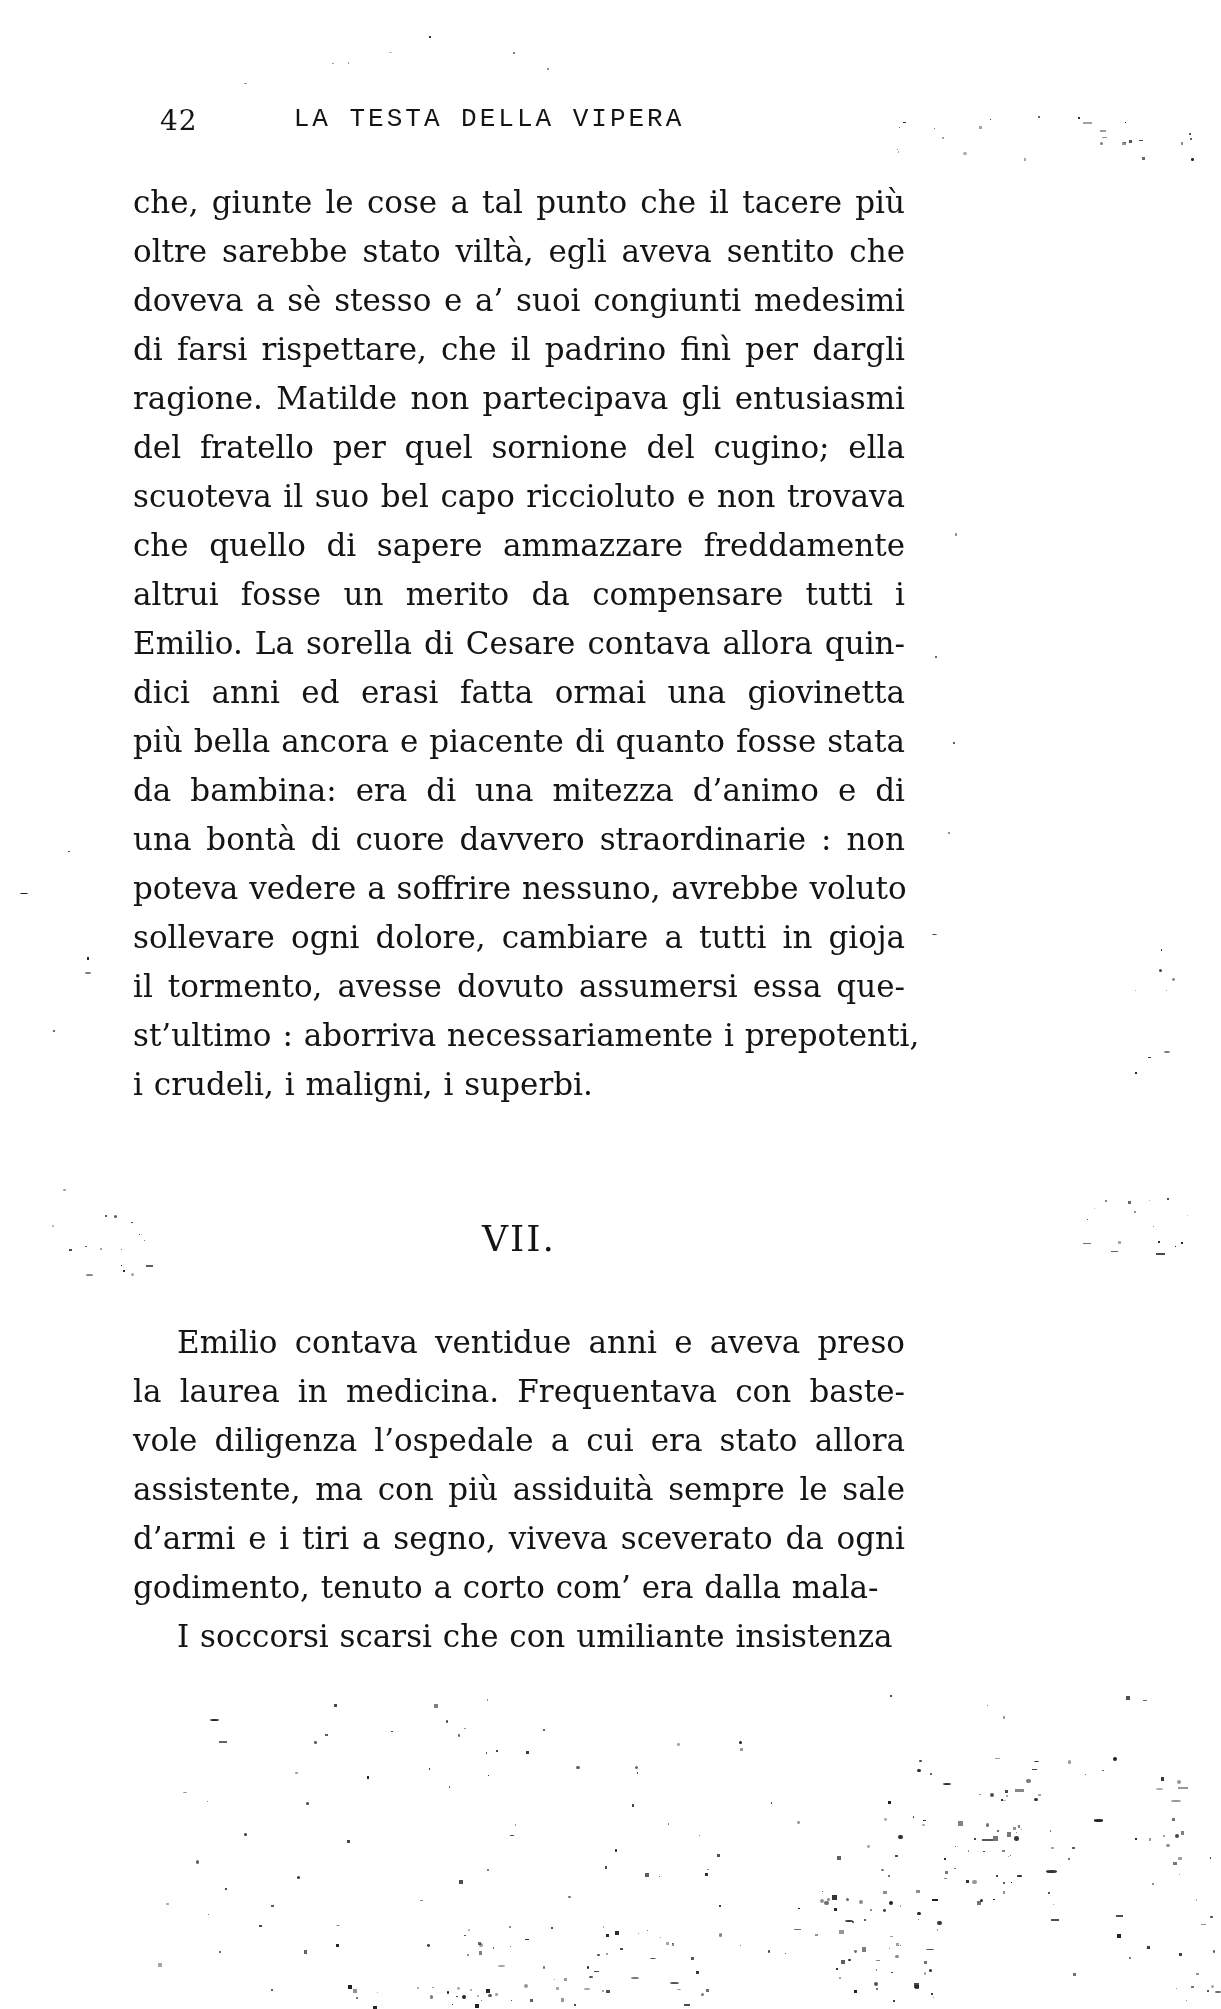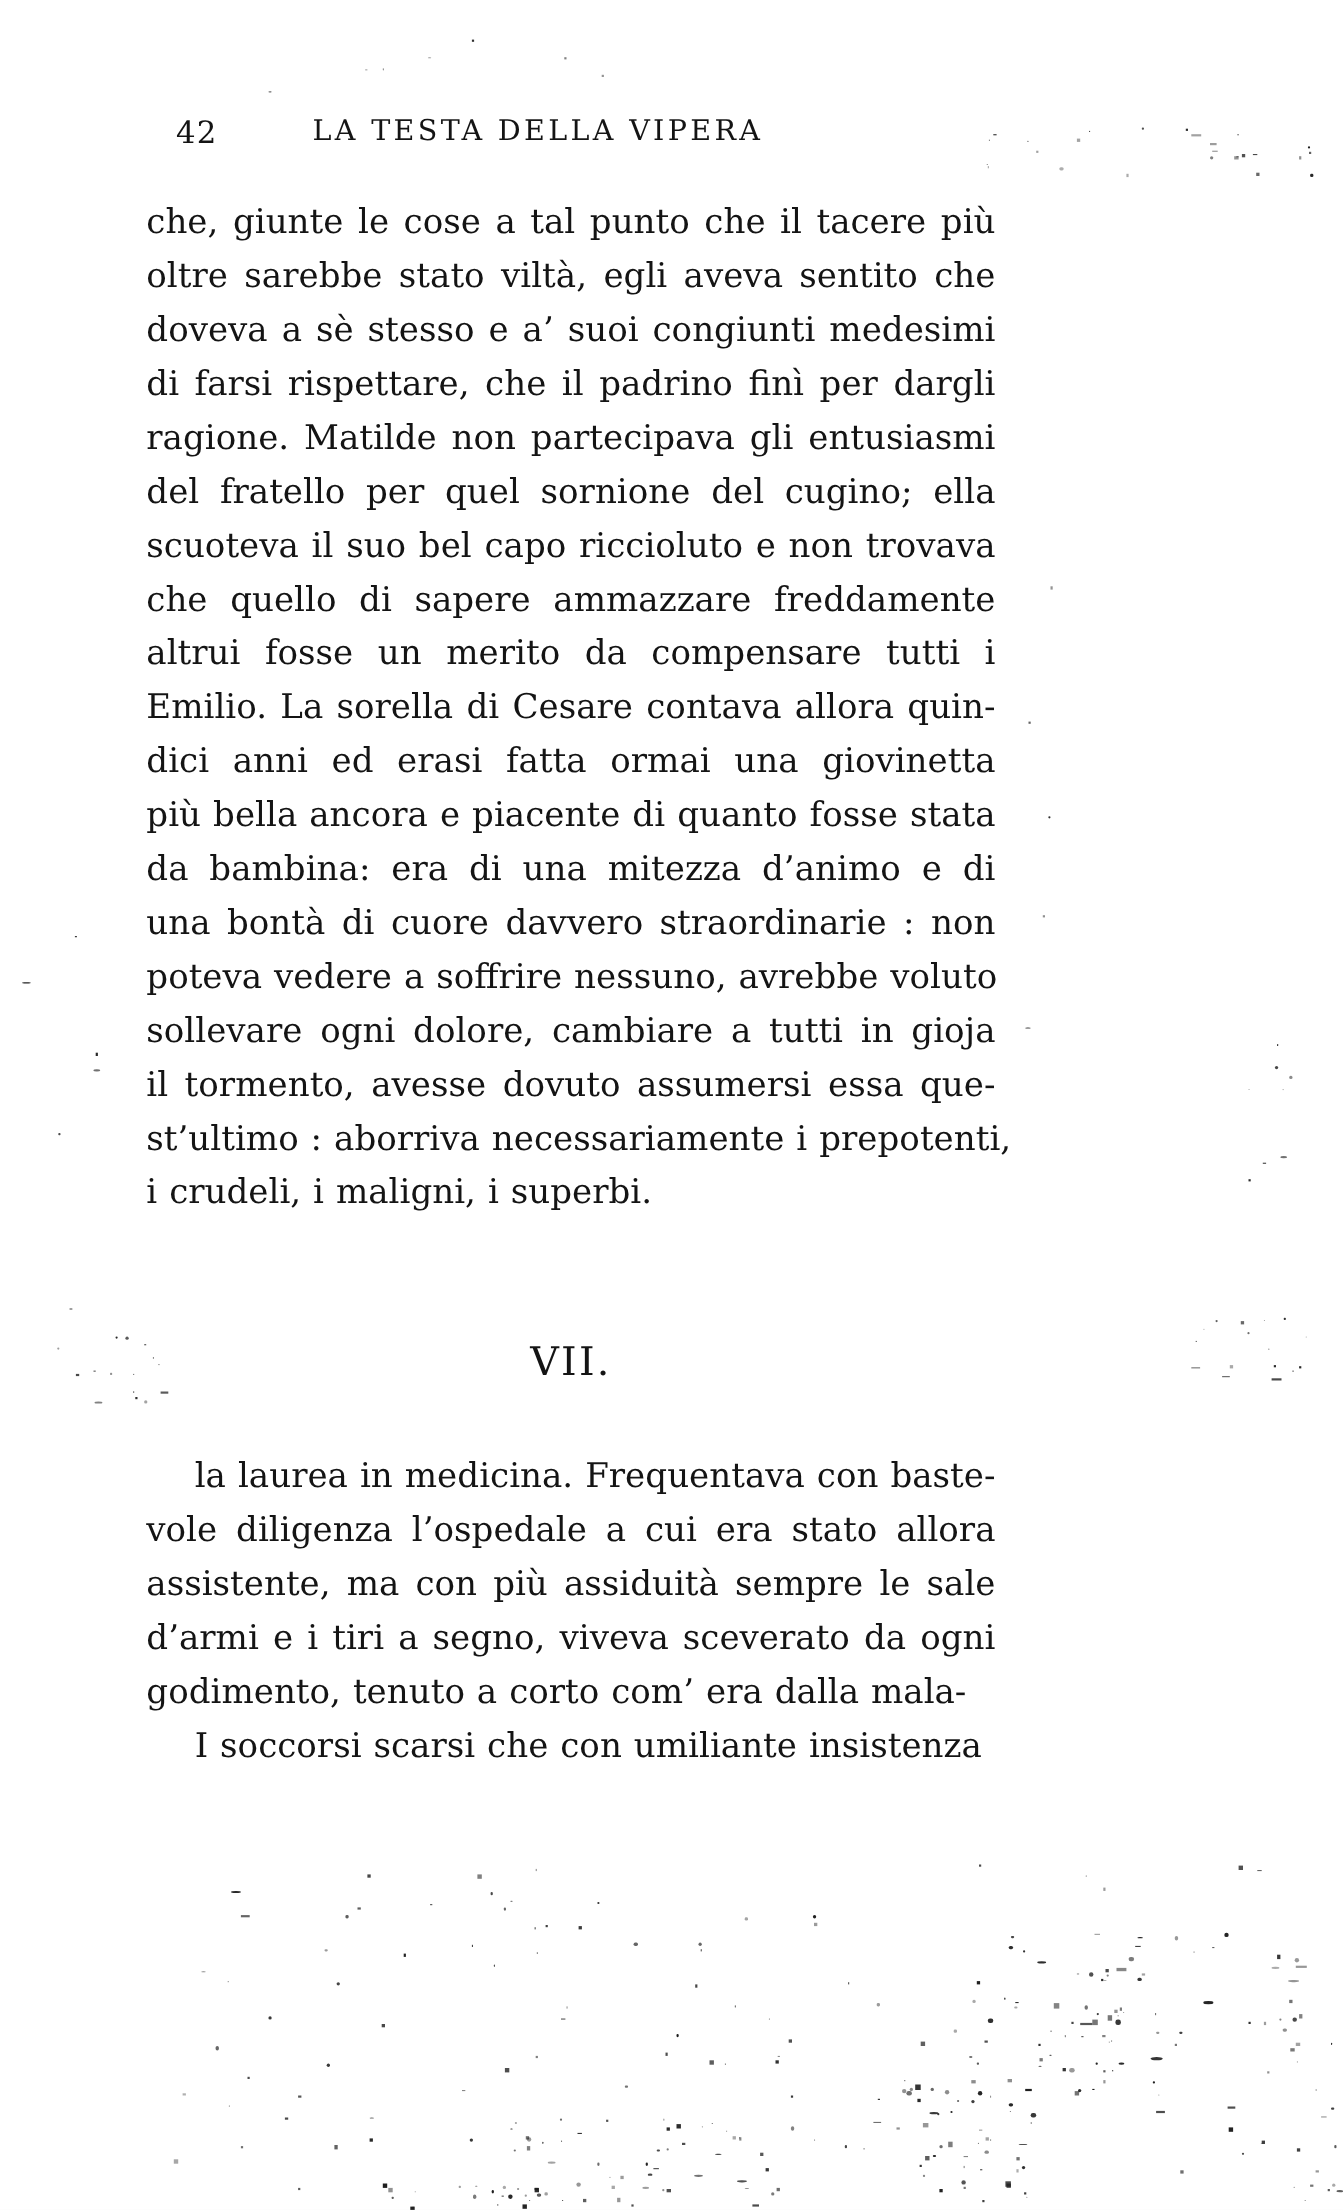--- a/index.html
+++ b/index.html
@@ -20,20 +20,21 @@
   .pagenum{
     position:absolute;left:27px;top:0;
     font-size:28px;letter-spacing:1px;
   }
   .running-title{
     position:absolute;left:0;right:60px;top:0;
     text-align:center;
     font-size:26px;
     letter-spacing:3px;
     white-space:nowrap;
+    font-family:Liberation Mono, monospace;
   }
   .textblock{
     position:absolute;
     left:133px;
     width:772px;
   }
   .para1{top:178px;}
   .lower{top:1318px;}
   .line{
     display:block;
@@ -96,20 +97,21 @@
       <div class="line">sollevare ogni dolore, cambiare a tutti in gioja</div>
       <div class="line">il tormento, avesse dovuto assumersi essa que-</div>
       <div class="line">st’ultimo : aborriva necessariamente i prepotenti,</div>
       <div class="line">i crudeli, i maligni, i superbi.</div>
     </div>
 
   <div class="section-heading">VII.</div>
 
   <div class="textblock lower">
     <div class="para2 indent-first">
+        <div class="line">Emilio contava ventidue anni e aveva preso</div>
         <div class="line">la laurea in medicina. Frequentava con baste-</div>
         <div class="line">vole diligenza l’ospedale a cui era stato allora</div>
         <div class="line">assistente, ma con più assiduità sempre le sale</div>
         <div class="line">d’armi e i tiri a segno, viveva sceverato da ogni</div>
         <div class="line">godimento, tenuto a corto com’ era dalla mala-</div>
       </div>
     <div class="para3 indent-first">
         <div class="line">I soccorsi scarsi che con umiliante insistenza</div>
       </div>
   </div>

